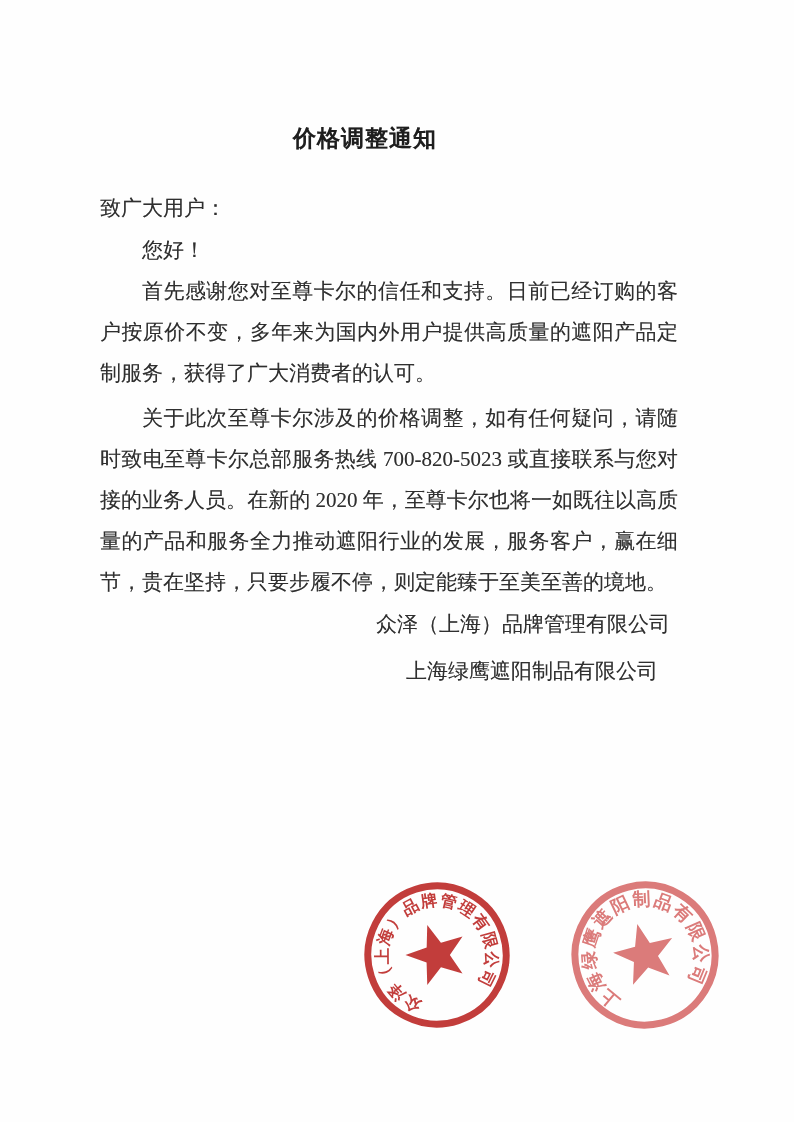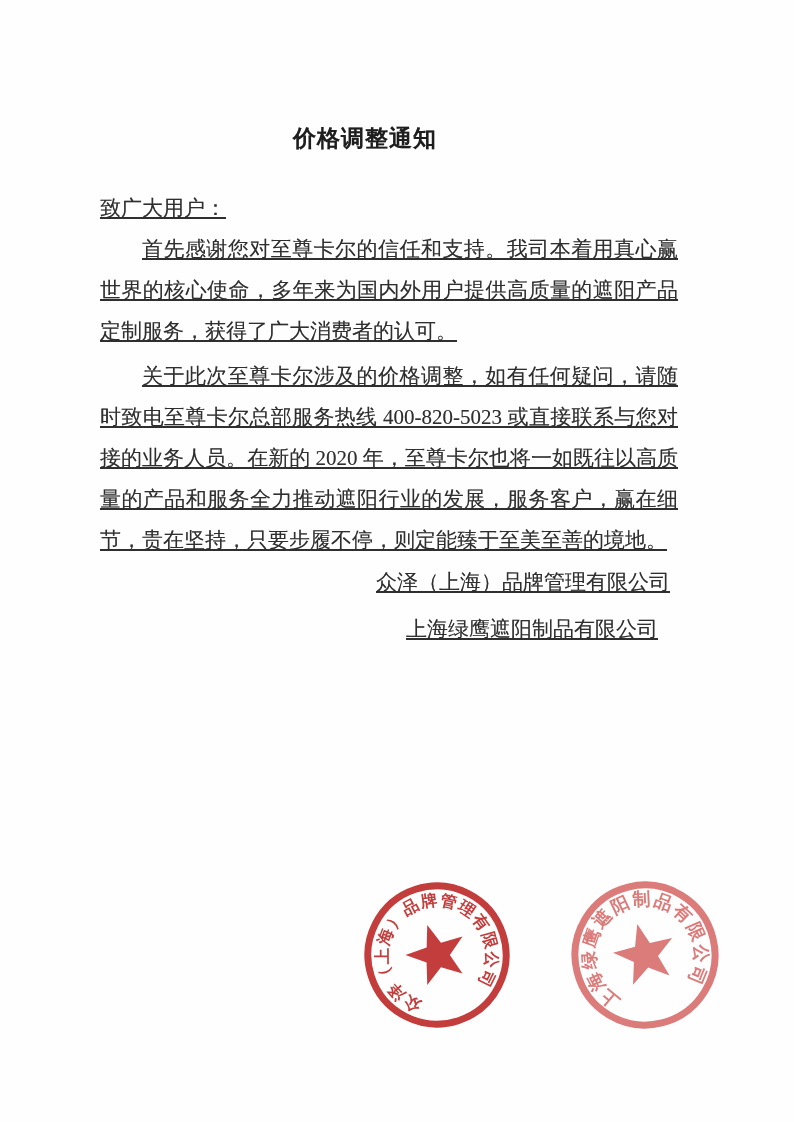--- a/index.html
+++ b/index.html
@@ -27,21 +27,20 @@
     text-align:center;
     transform:translateX(-24px);
     color:#1e1e1e;
     font-family:"Liberation Sans","DejaVu Sans",sans-serif;
     letter-spacing:1px;
     text-shadow:0 0 .5px rgba(0,0,0,.45);
   }
   .body-text{
     font-size:21px;
     text-shadow:0 0 .5px rgba(20,20,20,.35);
-    text-decoration:underline;
   }
   .salutation{
     margin-top:35px;
     line-height:42px;
   }
   .greeting{
     line-height:42px;
     text-indent:2em;
   }
   .para{
@@ -104,25 +103,26 @@
 </head>
 <body>
 
 <div class="page">
 
   <h1 class="notice-title">价格调整通知</h1>
 
   <div class="body-text">
     <div class="salutation">致广大用户：</div>
 
+    <div class="greeting">您好！</div>
 
-    <p class="para p1">首先感谢您对至尊卡尔的信任和支持。我司本着用真心赢世界的核心使命，多年来为国内外用户提供高质量的遮阳产品定制服务，获得了广大消费者的认可。</p>
+    <p class="para p1">首先感谢您对至尊卡尔的信任和支持。日前已经订购的客户按原价不变，多年来为国内外用户提供高质量的遮阳产品定制服务，获得了广大消费者的认可。</p>
 
 
-    <p class="para p3">关于此次至尊卡尔涉及的价格调整，如有任何疑问，请随时致电至尊卡尔总部服务热线 400-820-5023 或直接联系与您对接的业务人员。在新的 2020 年，至尊卡尔也将一如既往以高质量的产品和服务全力推动遮阳行业的发展，服务客户，赢在细节，贵在坚持，只要步履不停，则定能臻于至美至善的境地。</p>
+    <p class="para p3">关于此次至尊卡尔涉及的价格调整，如有任何疑问，请随时致电至尊卡尔总部服务热线 700-820-5023 或直接联系与您对接的业务人员。在新的 2020 年，至尊卡尔也将一如既往以高质量的产品和服务全力推动遮阳行业的发展，服务客户，赢在细节，贵在坚持，只要步履不停，则定能臻于至美至善的境地。</p>
 
     <div class="sig company1">众泽（上海）品牌管理有限公司</div>
 
     <div class="sig company2">上海绿鹰遮阳制品有限公司</div>
 
   </div>
 
   <div class="stamp stamp-left" style="color: rgb(187, 34, 32);">
     <svg viewBox="0 0 150 150" width="148" height="148">
       <circle cx="75" cy="75" r="70" fill="none" stroke="currentColor" stroke-width="7"></circle>

